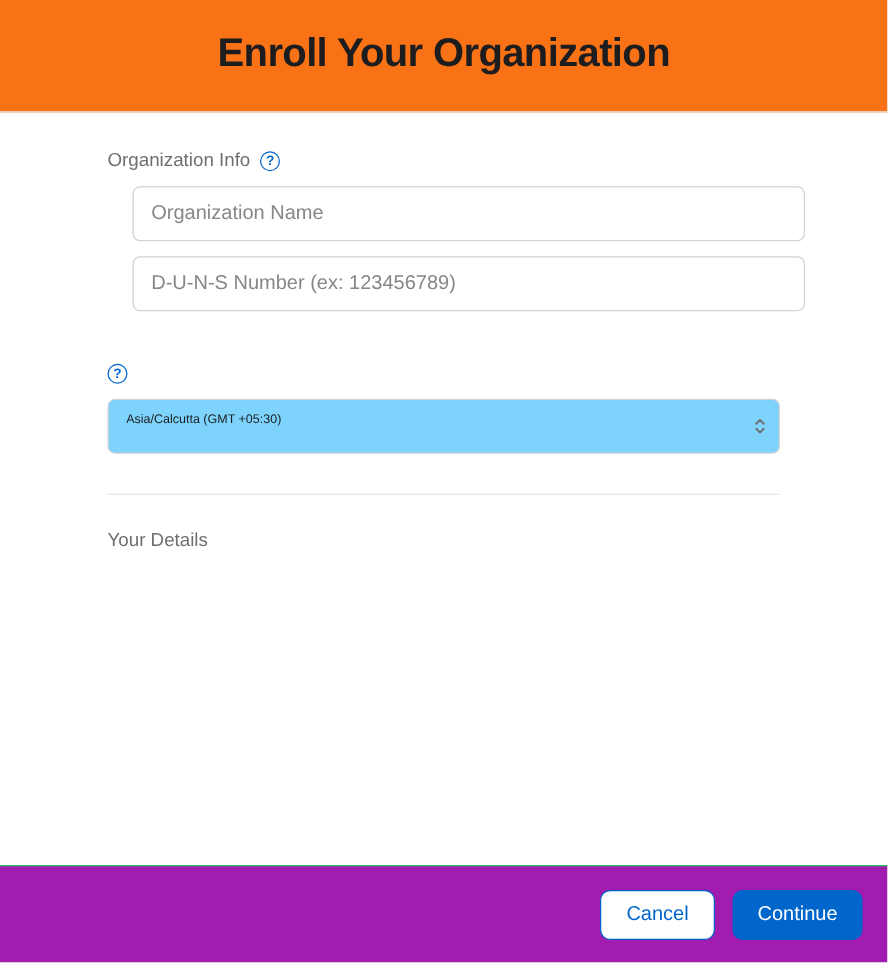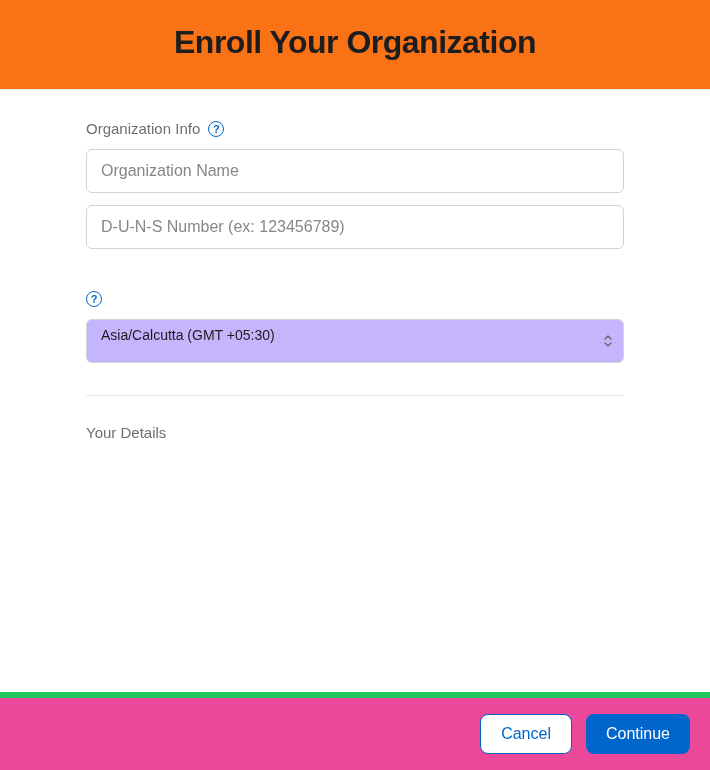--- a/index.html
+++ b/index.html
@@ -67,20 +67,21 @@
     .input-field {
       width: 100%;
       height: 44px;
       border: 1px solid #d2d2d7;
       border-radius: 6px;
       padding: 0 14px;
       font-size: 16px;
       color: #1d1d1f;
       margin-bottom: 12px;
       background: #fff;
+      margin-left: 20px;
     }
     .input-field::placeholder {
       color: #86868b;
     }
     .field-group {
       margin-bottom: 22px;
     }
     .field-group .input-field:last-child {
       margin-bottom: 0;
     }
@@ -91,23 +92,23 @@
     .select-wrapper {
       position: relative;
       flex: 1;
     }
     .select-field {
       width: 100%;
       height: 44px;
       border: 1px solid #d2d2d7;
       border-radius: 6px;
       padding: 0 34px 12px 14px;
-      font-size: 14px;
-      color: #1d1d1f;
-      background: #c4b5fd;
+      font-size: 10px;
+      color: #1d1d1f;
+      background: #7dd3fc;
       appearance: none;
       -webkit-appearance: none;
       cursor: pointer;
     }
     .select-arrows {
       position: absolute;
       right: 12px;
       top: 50%;
       transform: translateY(-50%);
       pointer-events: none;
@@ -122,27 +123,27 @@
       border: none;
       border-top: 1px solid #e8e8e8;
       margin: 32px 0 28px 0;
     }
     .footer {
       position: absolute;
       bottom: 0;
       left: 0;
       right: 0;
       height: 78px;
-      border-top: 6px solid #22c55e;
+      border-top: 1px solid #22c55e;
       display: flex;
       justify-content: flex-end;
       align-items: center;
       padding: 0 20px;
       gap: 14px;
-      background: #ec4899;
+      background: #a21caf;
     }
     .btn {
       height: 40px;
       padding: 0 20px;
       border-radius: 8px;
       font-size: 16px;
       font-weight: 500;
       cursor: pointer;
       border: none;
     }

